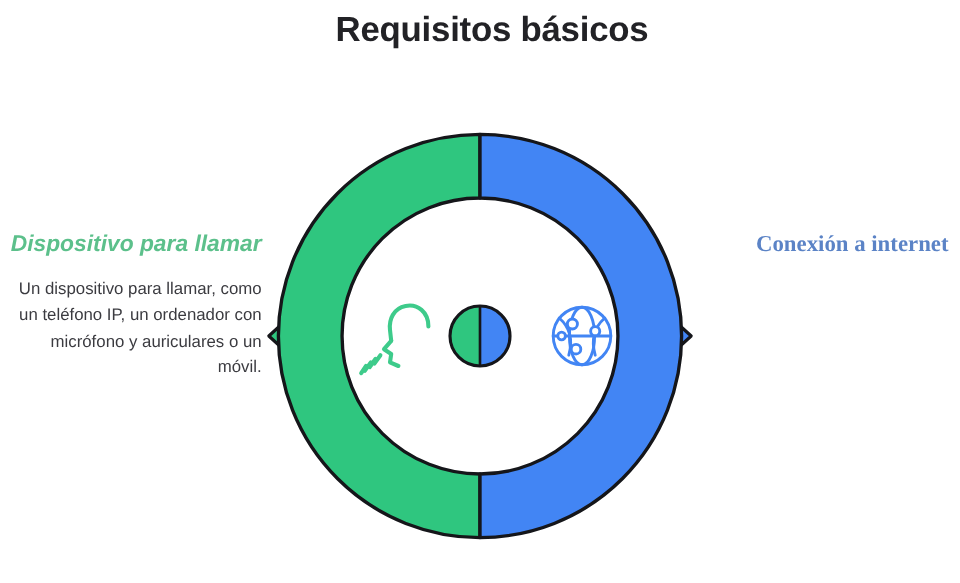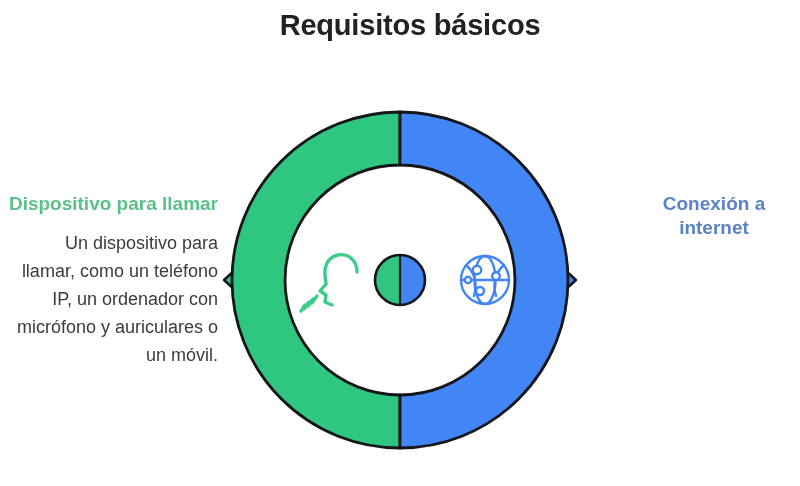--- a/index.html
+++ b/index.html
@@ -40,38 +40,40 @@
     top: 192px;
   }
   #panel-left {
     left: 8px;
     width: 210px;
     text-align: right;
   }
   #panel-right {
     left: 630px;
     width: 168px;
-    text-align: center;
+    text-align: left;
+    font-family: Liberation Serif, serif;
   }
 
   .panel-heading {
     font-size: 19px;
     font-weight: bold;
     line-height: 1.28;
     margin: 0 0 14px 0;
   }
   #panel-left .panel-heading {
     color: #5cc08b;
+    font-style: italic;
   }
   #panel-right .panel-heading {
     color: #5b83c6;
   }
 
   .panel-body {
-    font-size: 18px;
+    font-size: 14px;
     line-height: 1.55;
     color: #3b3b40;
     margin: 0;
   }
 
   
   #ring-diagram {
     position: absolute;
     left: 216px;
     top: 100px;

